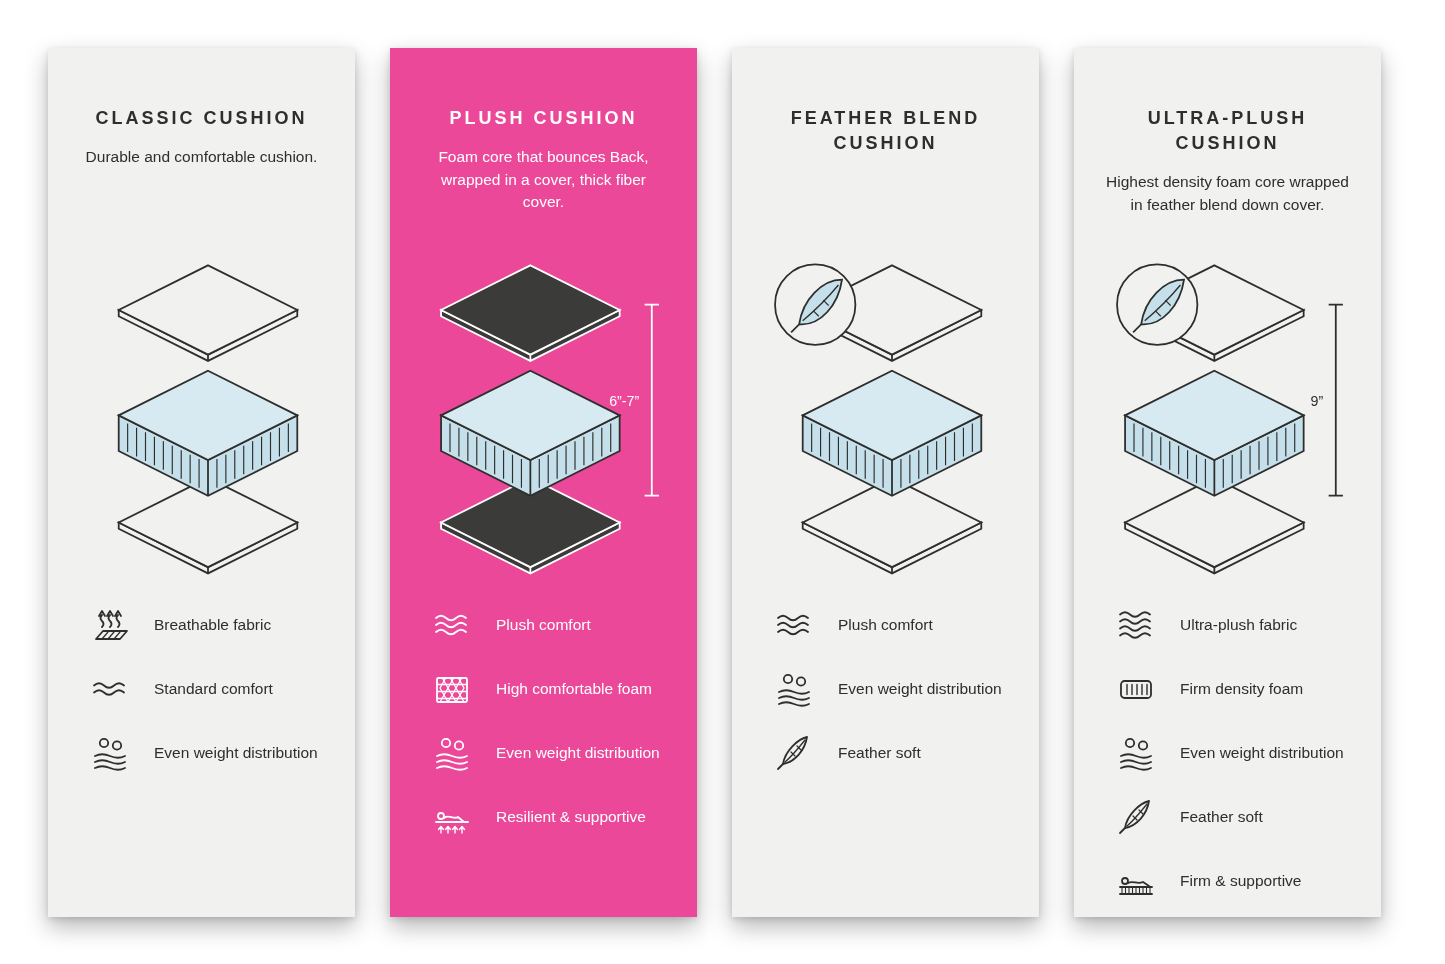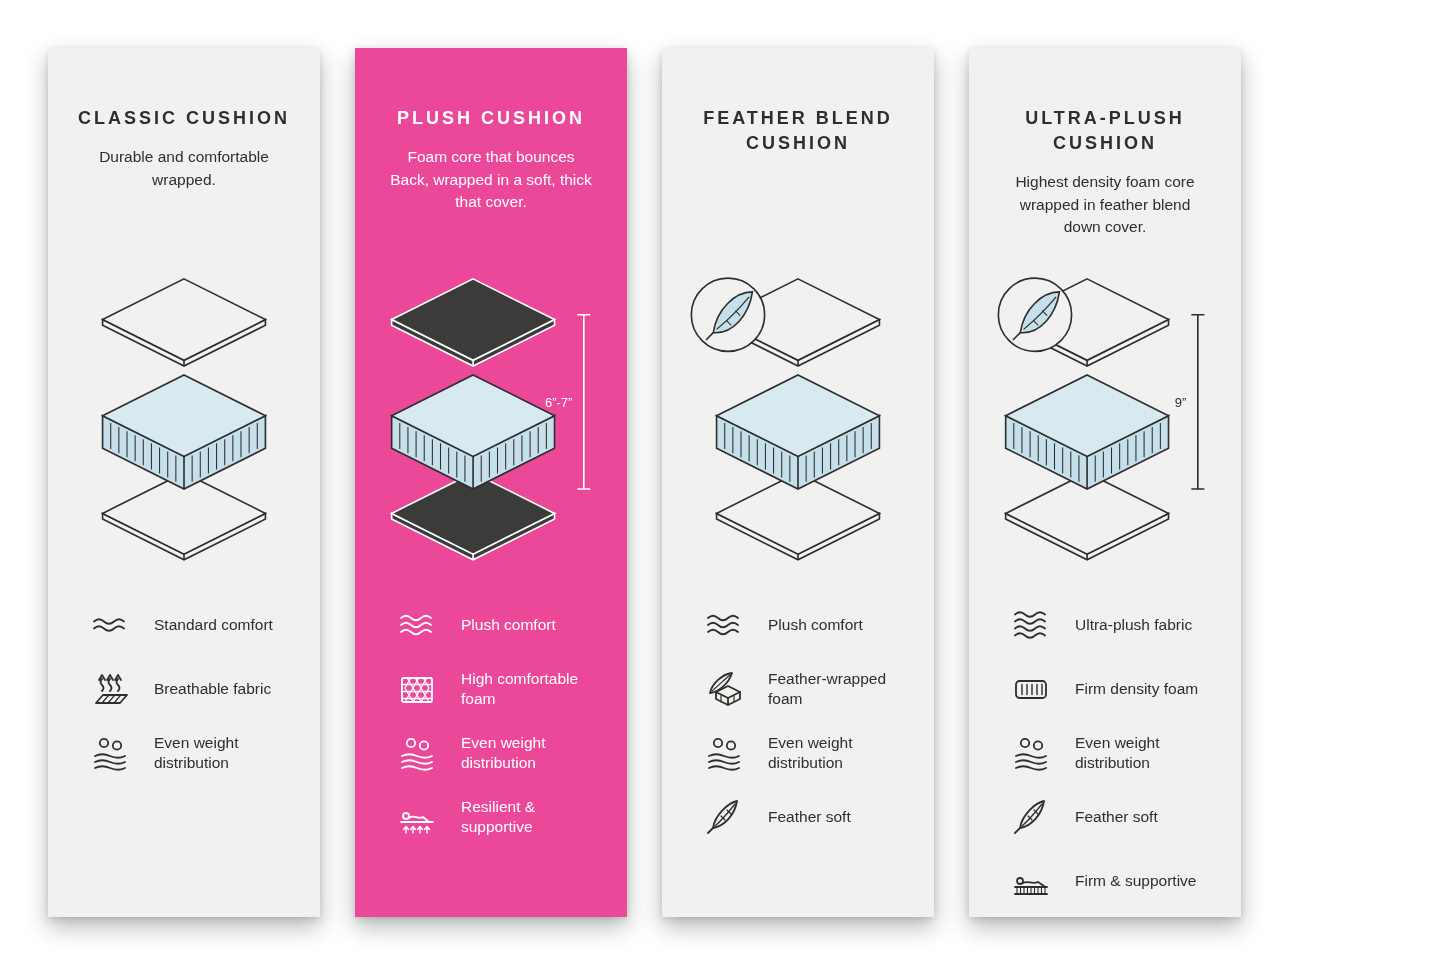--- a/index.html
+++ b/index.html
@@ -5,52 +5,52 @@
   * { margin:0; padding:0; box-sizing:border-box; }
   html,body { width:1445px; height:964px; }
   body {
     background:#ffffff;
     font-family:"Liberation Sans", sans-serif;
     color:#2e2e2c;
     overflow:hidden;
   }
   .wrap { display:flex; gap:35px; padding:48px 48px 0 48px; }
   .panel {
-    width:272px; height:869px;
+    width:307px; height:869px;
     background:#f1f1ef;
     box-shadow:0 10px 22px rgba(0,0,0,.28), 0 2px 6px rgba(0,0,0,.12);
     padding:58px 22px 0 22px;
     overflow:hidden;
   }
   .panel.dark { background:#ec4899; color:#ffffff; }
   .head { height:150px; }
   .title {
     font-size:18px; font-weight:bold; letter-spacing:3px;
     text-align:center; line-height:1.4; text-transform:uppercase;
   }
   .desc {
     font-size:15.5px; text-align:center; line-height:1.45;
     margin-top:15px; padding:0 10px;
   }
-  .figure { height:330px; display:flex; align-items:center; justify-content:flex-start; }
+  .figure { height:330px; display:flex; align-items:center; justify-content:flex-end; }
   .figure svg { width:250px; height:auto; display:block; }
   .features { margin-top:16px; padding-left:18px; }
   .feature-row { display:flex; align-items:center; gap:22px; margin-bottom:18px; min-height:46px; }
   .ficon { width:44px; height:40px; flex:0 0 44px; }
   .flabel { font-size:15.5px; line-height:1.3; }
 </style>
 </head>
 <body>
 
 <div class="wrap">
 
   <section class="panel">
     <div class="head">
       <h2 class="title">CLASSIC CUSHION</h2>
-      <p class="desc">Durable and comfortable wrapped.</p>
+      <p class="desc">Durable and comfortable cushion.</p>
     </div>
     <div class="figure">
         <svg viewBox="0 0 280 360" xmlns="http://www.w3.org/2000/svg">
     <g>
             <path d="M40 294 L140 344 L240 294 L240 301 L140 351 L40 301 Z" fill="#f1f1ef" stroke="#2e2e2c" stroke-width="2"></path>
             <path d="M140 344 L140 351" stroke="#2e2e2c" stroke-width="2" fill="none"></path>
             <path d="M140 244 L240 294 L140 344 L40 294 Z" fill="#f1f1ef" stroke="#2e2e2c" stroke-width="2"></path>
           </g>
     <g>
             <path d="M40 174 L140 224 L240 174 L240 214 L140 264 L40 214 Z" fill="#c6e0eb" stroke="#2e2e2c" stroke-width="2"></path>
@@ -60,54 +60,54 @@
           </g>
     <g>
             <path d="M40 56 L140 106 L240 56 L240 63 L140 113 L40 63 Z" fill="#f1f1ef" stroke="#2e2e2c" stroke-width="2"></path>
             <path d="M140 106 L140 113" stroke="#2e2e2c" stroke-width="2" fill="none"></path>
             <path d="M140 6 L240 56 L140 106 L40 56 Z" fill="#f1f1ef" stroke="#2e2e2c" stroke-width="2"></path>
           </g>
 
   </svg>
       </div>
     <div class="features">
-        <div class="feature-row">
-       <svg class="ficon" viewBox="0 0 40 40" fill="none" stroke="currentColor" stroke-width="1.8" stroke-linecap="round" stroke-linejoin="round" xmlns="http://www.w3.org/2000/svg">
-            <path d="M4 16.5 q5 -4.5 10 0 t10 0 t10 0"></path>
-            <path d="M4 23.5 q5 -4.5 10 0 t10 0 t10 0"></path>
-          </svg>
-       <span class="flabel">Standard comfort</span>
-     </div>
         <div class="feature-row">
        <svg class="ficon" viewBox="0 0 40 40" fill="none" stroke="currentColor" stroke-width="1.8" stroke-linecap="round" stroke-linejoin="round" xmlns="http://www.w3.org/2000/svg">
             <path d="M6 34 L30 34 L37 26 L13 26 Z"></path>
      <path d="M12 34 L18 27 M18 34 L24 27 M24 34 L30 27" stroke-width="1.2"></path>
      <path d="M12 22 q3 -3 0 -6 q-3 -3 0 -6 M9 11 L12 6 L15 11"></path>
      <path d="M20 22 q3 -3 0 -6 q-3 -3 0 -6 M17 11 L20 6 L23 11"></path>
      <path d="M28 22 q3 -3 0 -6 q-3 -3 0 -6 M25 11 L28 6 L31 11"></path>
           </svg>
        <span class="flabel">Breathable fabric</span>
      </div>
         <div class="feature-row">
        <svg class="ficon" viewBox="0 0 40 40" fill="none" stroke="currentColor" stroke-width="1.8" stroke-linecap="round" stroke-linejoin="round" xmlns="http://www.w3.org/2000/svg">
+            <path d="M4 16.5 q5 -4.5 10 0 t10 0 t10 0"></path>
+            <path d="M4 23.5 q5 -4.5 10 0 t10 0 t10 0"></path>
+          </svg>
+       <span class="flabel">Standard comfort</span>
+     </div>
+        <div class="feature-row">
+       <svg class="ficon" viewBox="0 0 40 40" fill="none" stroke="currentColor" stroke-width="1.8" stroke-linecap="round" stroke-linejoin="round" xmlns="http://www.w3.org/2000/svg">
             <circle cx="14" cy="10" r="4.2"></circle>
             <circle cx="27" cy="12.5" r="4.2"></circle>
      <path d="M5 23 q7 -3.5 15 0 t15 0"></path>
      <path d="M5 29 q7 -3.5 15 0 t15 0"></path>
      <path d="M5 35 q7 -3.5 15 0 t15 0"></path>
           </svg>
        <span class="flabel">Even weight distribution</span>
      </div>
       </div>
   </section>
 
   <section class="panel dark">
     <div class="head">
       <h2 class="title">PLUSH CUSHION</h2>
-      <p class="desc">Foam core that bounces Back, wrapped in a soft, thick that cover.</p>
+      <p class="desc">Foam core that bounces Back, wrapped in a cover, thick fiber cover.</p>
     </div>
     <div class="figure">
         <svg viewBox="0 0 280 360" xmlns="http://www.w3.org/2000/svg">
     <g>
             <path d="M18 294 L118 344 L218 294 L218 301 L118 351 L18 301 Z" fill="#3b3b39" stroke="#ffffff" stroke-width="2"></path>
             <path d="M118 344 L118 351" stroke="#ffffff" stroke-width="2" fill="none"></path>
             <path d="M118 244 L218 294 L118 344 L18 294 Z" fill="#3b3b39" stroke="#ffffff" stroke-width="2"></path>
           </g>
     <g>
             <path d="M18 174 L118 224 L218 174 L218 214 L118 264 L18 214 Z" fill="#c6e0eb" stroke="#2e2e2c" stroke-width="2"></path>
@@ -222,30 +222,20 @@
         <div class="feature-row">
        <svg class="ficon" viewBox="0 0 40 40" fill="none" stroke="currentColor" stroke-width="1.8" stroke-linecap="round" stroke-linejoin="round" xmlns="http://www.w3.org/2000/svg">
             <path d="M4 13 q5 -4.5 10 0 t10 0 t10 0"></path>
             <path d="M4 20 q5 -4.5 10 0 t10 0 t10 0"></path>
             <path d="M4 27 q5 -4.5 10 0 t10 0 t10 0"></path>
           </svg>
        <span class="flabel">Plush comfort</span>
      </div>
         <div class="feature-row">
        <svg class="ficon" viewBox="0 0 40 40" fill="none" stroke="currentColor" stroke-width="1.8" stroke-linecap="round" stroke-linejoin="round" xmlns="http://www.w3.org/2000/svg">
-            <path d="M12 23 L24 17 L36 23 L24 29 Z"></path>
-     <path d="M12 23 L12 30 L24 36 L36 30 L36 23 M24 29 L24 36"></path>
-     <path d="M17 26.5 L17 33 M30 26.5 L30 33" stroke-width="1.2"></path>
-     <path d="M28 4 C19 5 8 14 6 24 C15 23 25 14 28 4 Z"></path>
-     <path d="M8 22 C14 17 21 10 26 6" stroke-width="1.2"></path>
-          </svg>
-       <span class="flabel">Feather-wrapped foam</span>
-     </div>
-        <div class="feature-row">
-       <svg class="ficon" viewBox="0 0 40 40" fill="none" stroke="currentColor" stroke-width="1.8" stroke-linecap="round" stroke-linejoin="round" xmlns="http://www.w3.org/2000/svg">
             <circle cx="14" cy="10" r="4.2"></circle>
             <circle cx="27" cy="12.5" r="4.2"></circle>
      <path d="M5 23 q7 -3.5 15 0 t15 0"></path>
      <path d="M5 29 q7 -3.5 15 0 t15 0"></path>
      <path d="M5 35 q7 -3.5 15 0 t15 0"></path>
           </svg>
        <span class="flabel">Even weight distribution</span>
      </div>
         <div class="feature-row">
        <svg class="ficon" viewBox="0 0 40 40" fill="none" stroke="currentColor" stroke-width="1.8" stroke-linecap="round" stroke-linejoin="round" xmlns="http://www.w3.org/2000/svg">

